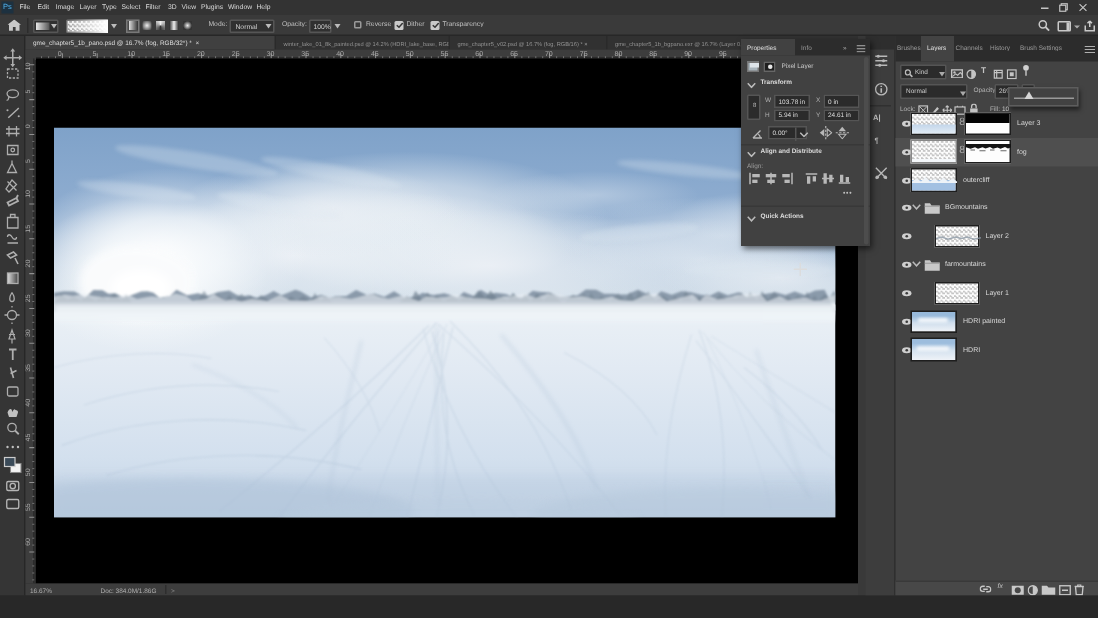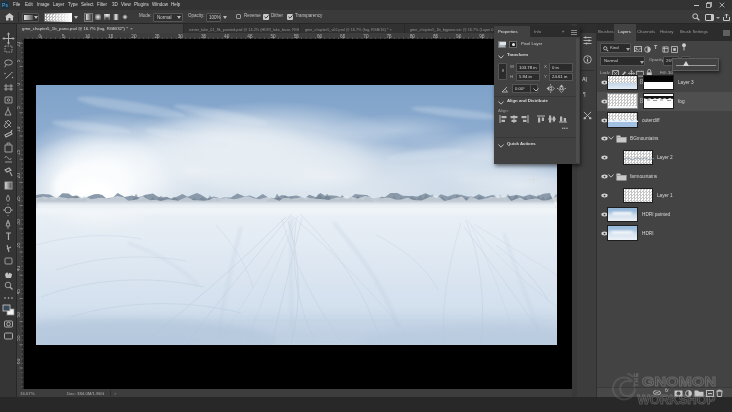--- a/index.html
+++ b/index.html
@@ -878,30 +878,20 @@
   <svg class="abs" style="left:109px;top:1.5px" width="8" height="7" viewBox="0 0 8 7">
         <rect x="0.5" y="0.5" width="7" height="6" fill="none" stroke="#c8c8c8" stroke-width="0.9"></rect>
         <path d="M2 3.5h4" stroke="#c8c8c8" stroke-width="0.9"></path>
       </svg>
   <svg class="abs" style="left:119px;top:1px" width="7" height="8" viewBox="0 0 7 8">
         <path d="M1 2h5l-0.5 5.5h-4z" fill="none" stroke="#c8c8c8" stroke-width="0.9"></path>
         <path d="M0.5 2h6M2.5 2V1h2v1" stroke="#c8c8c8" stroke-width="0.8" fill="none"></path>
       </svg>
 </div>
 <div class="abs" id="bottomstrip"></div>
-<div class="abs" id="wm">
-<svg width="136" height="44" viewBox="0 0 136 44">
-<g stroke="#9e9e9e" fill="none" opacity="0.8">
-<path d="M36.5 13.5A11 11 0 1 0 39 20.5M39 20.5a7.5 7.5 0 1 1-4-6.6M31 5.5c2.5 0.5 4.5 1.8 6 3.5" stroke-width="2" opacity="0.5"></path>
-<text x="46" y="18" font-family="Liberation Sans" font-weight="bold" font-size="13.5" stroke-width="1" textLength="74" lengthAdjust="spacingAndGlyphs">GNOMON</text>
-<text x="41.5" y="35.5" font-family="Liberation Sans" font-weight="bold" font-size="13" stroke-width="1" textLength="78" lengthAdjust="spacingAndGlyphs">WORKSHOP</text>
-<text x="42" y="19" font-family="Liberation Sans" font-weight="bold" font-size="6.2" stroke-width="0.5" transform="rotate(-90 42 19)" textLength="14">THE</text>
-</g>
-</svg>
-</div>
 
 <div class="abs" id="props">
   <div class="abs" style="left:0;top:0;width:86px;height:11px;background:#2c2c2c">
     <div class="abs" style="left:0;top:0;width:36px;height:11px;background:#414141"></div>
     <span class="abs" style="left:4px;top:2.5px;font-size:8.6px;color:#e0e0e0"><span class="t">Properties</span></span>
     <span class="abs" style="left:40px;top:2.5px;font-size:8.6px;color:#979797"><span class="t">Info</span></span>
     <span class="abs" style="left:68px;top:2.5px;font-size:8.6px;color:#aaa"><span class="t">»</span></span>
     <svg class="abs" style="left:77px;top:4px" width="6" height="5" viewBox="0 0 6 5">
           <path d="M0 0.5h6M0 2.5h6M0 4.5h6" stroke="#b0b0b0" stroke-width="0.7"></path>
         </svg>

